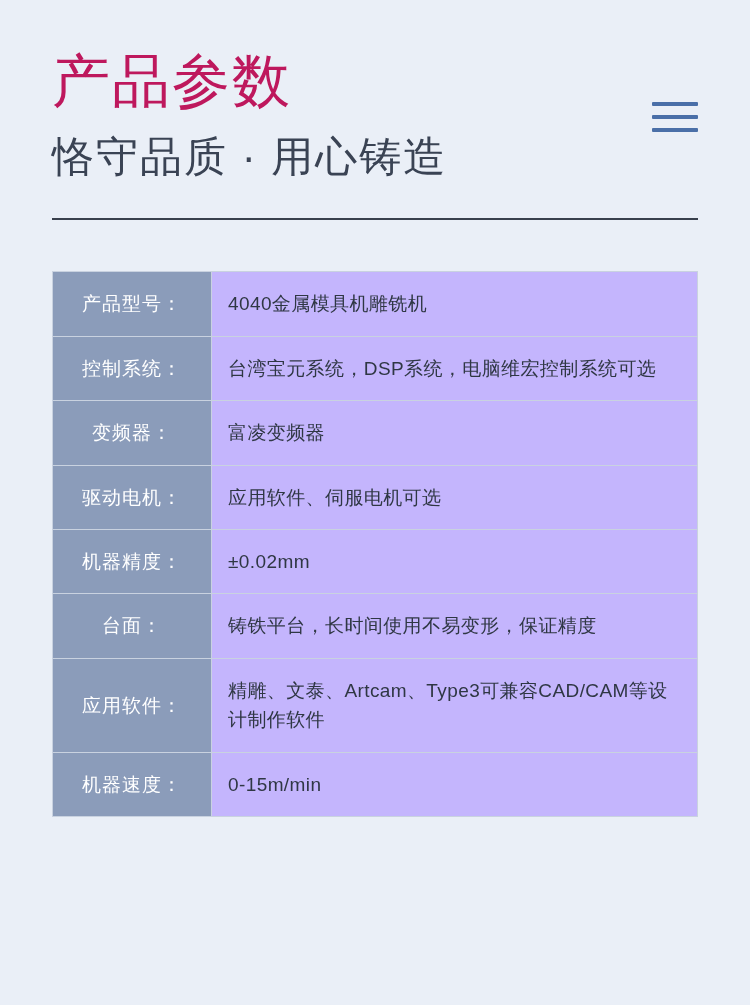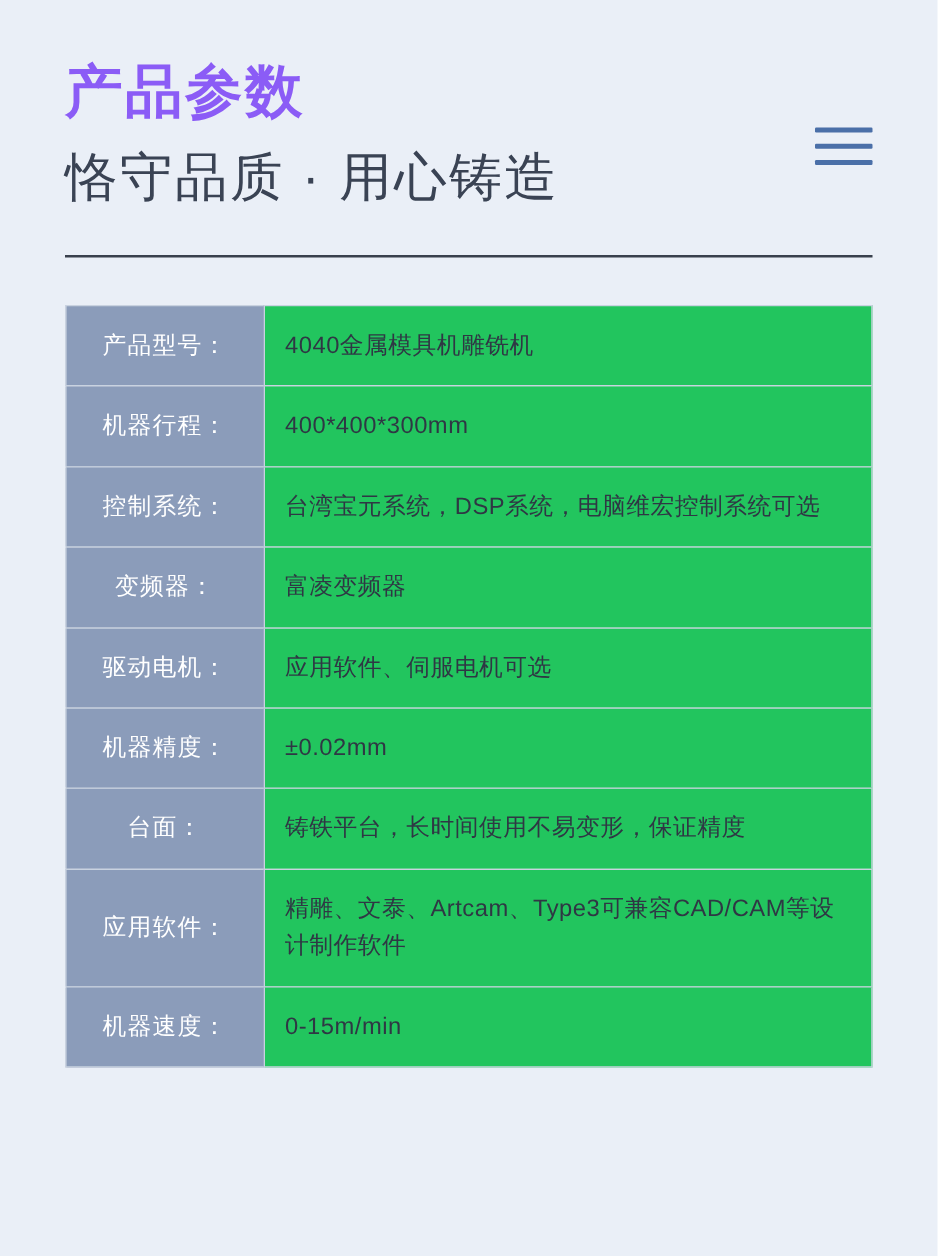--- a/index.html
+++ b/index.html
@@ -22,24 +22,24 @@
     box-sizing: border-box;
     padding: 0 52px;
   }
 
   
   .header {
     position: relative;
     padding-top: 46px;
   }
   .title-main {
-    font-size: 46px;
-    font-weight: bold;
+    font-size: 58px;
+    font-weight: normal;
     letter-spacing: 2px;
-    color: #8b5cf6;
+    color: #be185d;
     line-height: 1.2;
     margin: 0;
   }
   .title-sub {
     font-size: 42px;
     font-weight: normal;
     letter-spacing: 2px;
     color: #3a4354;
     line-height: 1.3;
     margin: 14px 0 0 0;
@@ -67,21 +67,21 @@
 
   .divider {
     margin-top: 34px;
     height: 2px;
     background: #39404d;
     width: 100%;
   }
 
   
   .spec-table {
-    margin-top: 38px;
+    margin-top: 51px;
     width: 646px;
     border-collapse: collapse;
     border: 1px solid #c9d2e0;
     background: #ffffff;
     table-layout: fixed;
   }
   .spec-table tr {
     border-bottom: 1px solid #c9d2e0;
   }
   .spec-table tr:last-child {
@@ -96,21 +96,21 @@
   td.label-cell {
     width: 146px;
     background: #8b9cba;
     color: #ffffff;
     text-align: center;
     padding: 17px 6px;
     letter-spacing: 1px;
     border-right: 1px solid #c9d2e0;
   }
   td.value-cell {
-    background: #22c55e;
+    background: #c4b5fd;
     color: #2f3744;
     padding: 17px 16px;
     letter-spacing: 0.4px;
   }
 </style>
 </head>
 <body>
 
 <div class="page">
 
@@ -123,24 +123,20 @@
       <span></span>
     </div>
     <div class="divider"></div>
   </div>
 
   <table class="spec-table">
     <tbody>
       <tr>
         <td class="label-cell">产品型号：</td>
         <td class="value-cell">4040金属模具机雕铣机</td>
-      </tr>
-      <tr>
-        <td class="label-cell">机器行程：</td>
-        <td class="value-cell">400*400*300mm</td>
       </tr>
       <tr>
         <td class="label-cell">控制系统：</td>
         <td class="value-cell">台湾宝元系统，DSP系统，电脑维宏控制系统可选</td>
       </tr>
       <tr>
         <td class="label-cell">变频器：</td>
         <td class="value-cell">富凌变频器</td>
       </tr>
       <tr>

